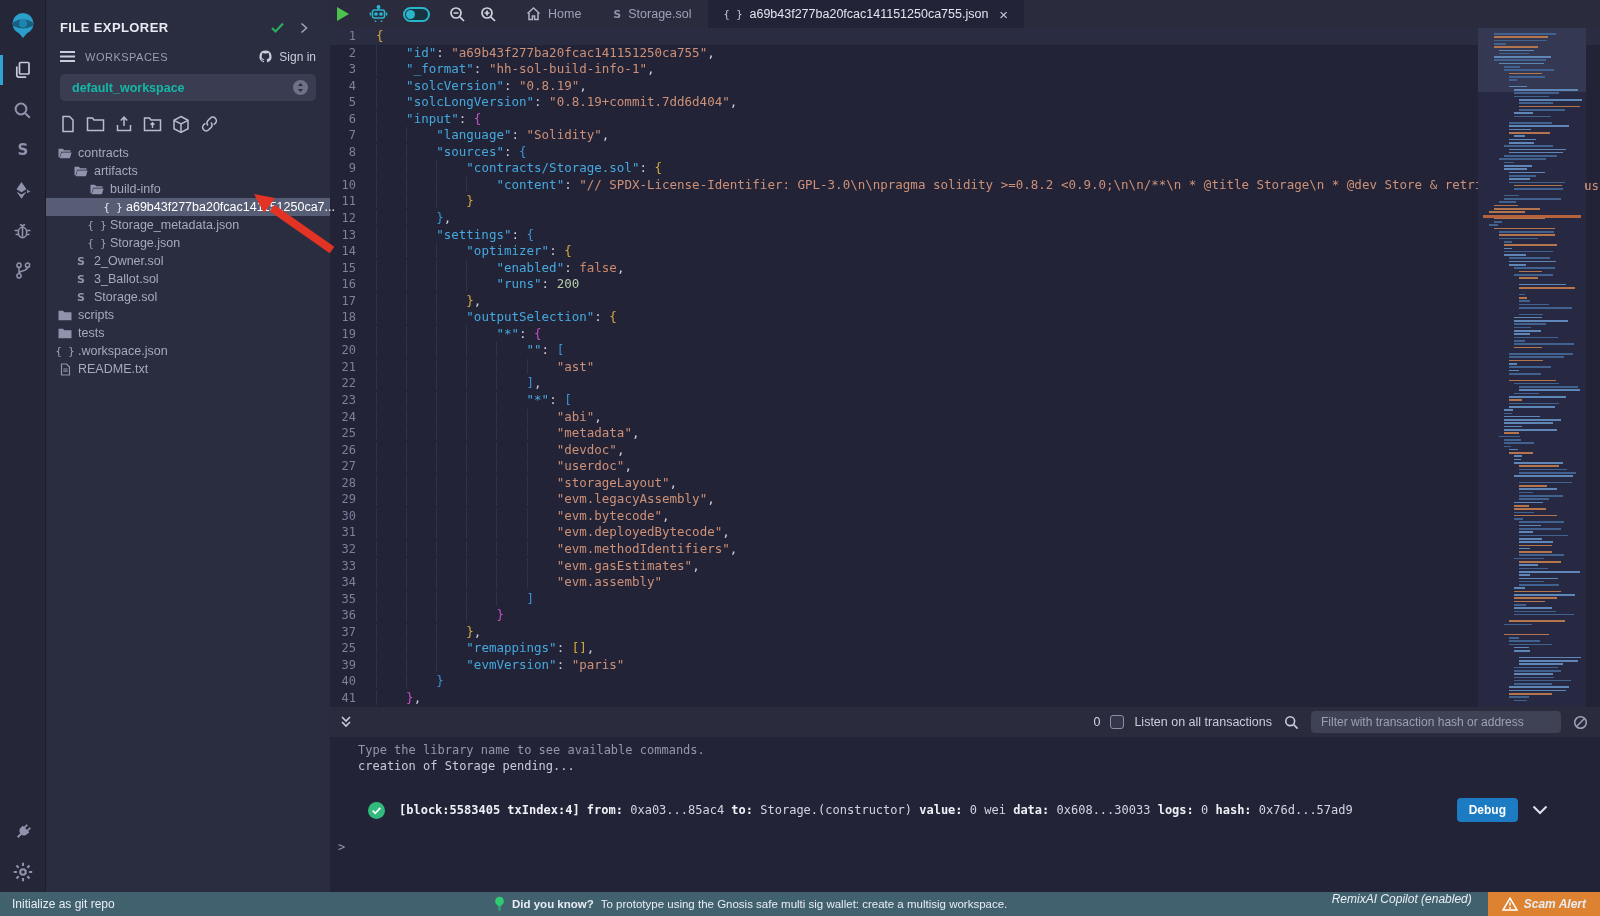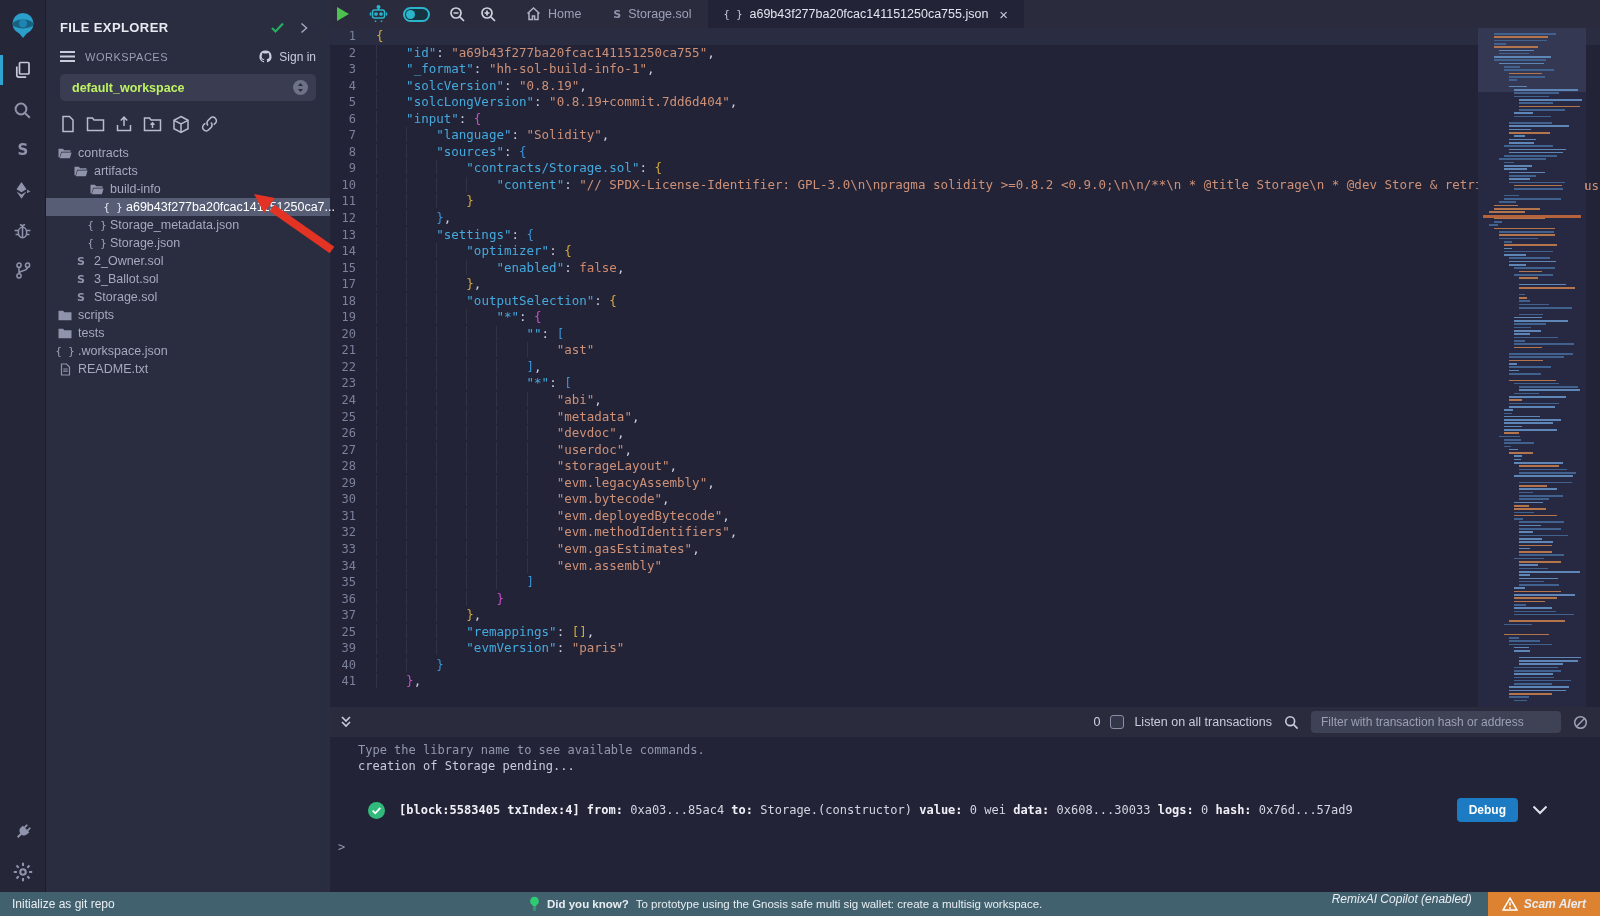--- a/index.html
+++ b/index.html
@@ -19,21 +19,21 @@
   
   .panel { position:absolute; left:46px; top:0; width:284px; bottom:24px; background:#2a2c3f;
     color:#a2a3bd; z-index:3; }
   .panel-head { display:flex; align-items:center; padding:20px 14px 8px 14px; }
   .panel-title { font-size:13px; font-weight:bold; color:#e8eaf2; letter-spacing:.4px; flex:1; }
   .ws-row { display:flex; align-items:center; padding:6px 14px; gap:10px; }
   .ws-label { font-size:11px; letter-spacing:.5px; color:#9a9db4; flex:1; }
   .signin { display:flex; align-items:center; gap:5px; font-size:12px; color:#c9ccdb; cursor:pointer; }
   .ws-select { margin:4px 14px 10px 14px; height:27px; background:#3a3d51; border-radius:5px;
     display:flex; align-items:center; padding:0 8px 0 12px; cursor:pointer; }
-  .ws-select span.val { flex:1; font-size:12.5px; font-weight:bold; color:#bef264; }
+  .ws-select span.val { flex:1; font-size:12.5px; font-weight:bold; color:#14b8a6; }
   .updown-badge { width:15px; height:15px; border-radius:50%; background:#6e7288; display:flex;
     align-items:center; justify-content:center; }
   .ptool { display:flex; gap:10px; padding:4px 14px 10px 14px; }
   .ptool .tico { color:#9fa3b8; cursor:pointer; display:flex; }
 
   .tree { font-size:12.5px; }
   .trow { height:18px; display:flex; align-items:center; gap:6px; cursor:pointer; color:#a6a9bf; white-space:nowrap; }
   .trow.sel { background:#575d74; color:#ffffff; }
   .trow .ticon { display:flex; width:14px; justify-content:center; color:#8f93ab; flex:none; }
   .trow.sel .ticon { color:#d6d9e4; }
@@ -88,21 +88,21 @@
   .txtext b { color:#eef0f6; }
   .debug-btn { background:#1d7bc4; color:#fff; font-family:"Liberation Sans", sans-serif; font-size:12px;
     font-weight:bold; border:none; border-radius:4px; padding:5px 12px; cursor:pointer; }
   .tx-chev { margin-right:52px; cursor:pointer; display:flex; }
   .prompt { padding:18px 0 0 8px; color:#9297ae; }
 
   
   .statusbar { position:absolute; left:0; right:0; bottom:0; height:24px; background:#42616f;
     display:flex; align-items:center; color:#e9edf2; font-size:12px; z-index:6; }
   .sb-left { padding-left:12px; cursor:pointer; }
-  .sb-tip { position:absolute; left:529px; display:flex; align-items:center; gap:7px; font-size:11.5px; }
+  .sb-tip { position:absolute; left:494px; display:flex; align-items:center; gap:7px; font-size:11.5px; }
   .sb-right { margin-left:auto; display:flex; align-items:flex-start; height:100%;font-style:italic; }
   .sb-copilot { margin-right:16px; cursor:pointer; font-size:12px; }
   .sb-scam { background:#dd8231; height:100%; display:flex; align-items:center; gap:6px; padding:0 14px; font-weight:bold; cursor:pointer; }
 
   .red-arrow { position:absolute; left:250px; top:192px; z-index:7; pointer-events:none; }
 </style>
 </head>
 <body>
 
 <div class="app">
@@ -422,20 +422,21 @@
           <div class="cl"><span class="ln">6</span><span class="lc"><span class="ig">    </span><span class="sg-k">"input"</span><span class="sg-p">: </span><span class="sg-m">{</span></span></div>
           <div class="cl"><span class="ln">7</span><span class="lc"><span class="ig">    </span><span class="ig">    </span><span class="sg-k">"language"</span><span class="sg-p">: </span><span class="sg-s">"Solidity"</span><span class="sg-p">,</span></span></div>
           <div class="cl"><span class="ln">8</span><span class="lc"><span class="ig">    </span><span class="ig">    </span><span class="sg-k">"sources"</span><span class="sg-p">: </span><span class="sg-u">{</span></span></div>
           <div class="cl"><span class="ln">9</span><span class="lc"><span class="ig">    </span><span class="ig">    </span><span class="ig">    </span><span class="sg-k">"contracts/Storage.sol"</span><span class="sg-p">: </span><span class="sg-g">{</span></span></div>
           <div class="cl"><span class="ln">10</span><span class="lc"><span class="ig">    </span><span class="ig">    </span><span class="ig">    </span><span class="ig">    </span><span class="sg-k">"content"</span><span class="sg-p">: </span><span class="sg-s">"// SPDX-License-Identifier: GPL-3.0\n\npragma solidity &gt;=0.8.2 &lt;0.9.0;\n\n/**\n * @title Storage\n * @dev Store &amp; retrieve value in a</span></span></div>
           <div class="cl"><span class="ln">11</span><span class="lc"><span class="ig">    </span><span class="ig">    </span><span class="ig">    </span><span class="sg-g">}</span></span></div>
           <div class="cl"><span class="ln">12</span><span class="lc"><span class="ig">    </span><span class="ig">    </span><span class="sg-u">}</span><span class="sg-p">,</span></span></div>
           <div class="cl"><span class="ln">13</span><span class="lc"><span class="ig">    </span><span class="ig">    </span><span class="sg-k">"settings"</span><span class="sg-p">: </span><span class="sg-u">{</span></span></div>
           <div class="cl"><span class="ln">14</span><span class="lc"><span class="ig">    </span><span class="ig">    </span><span class="ig">    </span><span class="sg-k">"optimizer"</span><span class="sg-p">: </span><span class="sg-g">{</span></span></div>
           <div class="cl"><span class="ln">15</span><span class="lc"><span class="ig">    </span><span class="ig">    </span><span class="ig">    </span><span class="ig">    </span><span class="sg-k">"enabled"</span><span class="sg-p">: </span><span class="sg-f">false</span><span class="sg-p">,</span></span></div>
+          <div class="cl"><span class="ln">16</span><span class="lc"><span class="ig">    </span><span class="ig">    </span><span class="ig">    </span><span class="ig">    </span><span class="sg-k">"runs"</span><span class="sg-p">: </span><span class="sg-num">200</span></span></div>
           <div class="cl"><span class="ln">17</span><span class="lc"><span class="ig">    </span><span class="ig">    </span><span class="ig">    </span><span class="sg-g">}</span><span class="sg-p">,</span></span></div>
           <div class="cl"><span class="ln">18</span><span class="lc"><span class="ig">    </span><span class="ig">    </span><span class="ig">    </span><span class="sg-k">"outputSelection"</span><span class="sg-p">: </span><span class="sg-g">{</span></span></div>
           <div class="cl"><span class="ln">19</span><span class="lc"><span class="ig">    </span><span class="ig">    </span><span class="ig">    </span><span class="ig">    </span><span class="sg-k">"*"</span><span class="sg-p">: </span><span class="sg-m">{</span></span></div>
           <div class="cl"><span class="ln">20</span><span class="lc"><span class="ig">    </span><span class="ig">    </span><span class="ig">    </span><span class="ig">    </span><span class="ig">    </span><span class="sg-k">""</span><span class="sg-p">: </span><span class="sg-u">[</span></span></div>
           <div class="cl"><span class="ln">21</span><span class="lc"><span class="ig">    </span><span class="ig">    </span><span class="ig">    </span><span class="ig">    </span><span class="ig">    </span><span class="ig">    </span><span class="sg-s">"ast"</span></span></div>
           <div class="cl"><span class="ln">22</span><span class="lc"><span class="ig">    </span><span class="ig">    </span><span class="ig">    </span><span class="ig">    </span><span class="ig">    </span><span class="sg-u">]</span><span class="sg-p">,</span></span></div>
           <div class="cl"><span class="ln">23</span><span class="lc"><span class="ig">    </span><span class="ig">    </span><span class="ig">    </span><span class="ig">    </span><span class="ig">    </span><span class="sg-k">"*"</span><span class="sg-p">: </span><span class="sg-u">[</span></span></div>
           <div class="cl"><span class="ln">24</span><span class="lc"><span class="ig">    </span><span class="ig">    </span><span class="ig">    </span><span class="ig">    </span><span class="ig">    </span><span class="ig">    </span><span class="sg-s">"abi"</span><span class="sg-p">,</span></span></div>
           <div class="cl"><span class="ln">25</span><span class="lc"><span class="ig">    </span><span class="ig">    </span><span class="ig">    </span><span class="ig">    </span><span class="ig">    </span><span class="ig">    </span><span class="sg-s">"metadata"</span><span class="sg-p">,</span></span></div>
           <div class="cl"><span class="ln">26</span><span class="lc"><span class="ig">    </span><span class="ig">    </span><span class="ig">    </span><span class="ig">    </span><span class="ig">    </span><span class="ig">    </span><span class="sg-s">"devdoc"</span><span class="sg-p">,</span></span></div>

